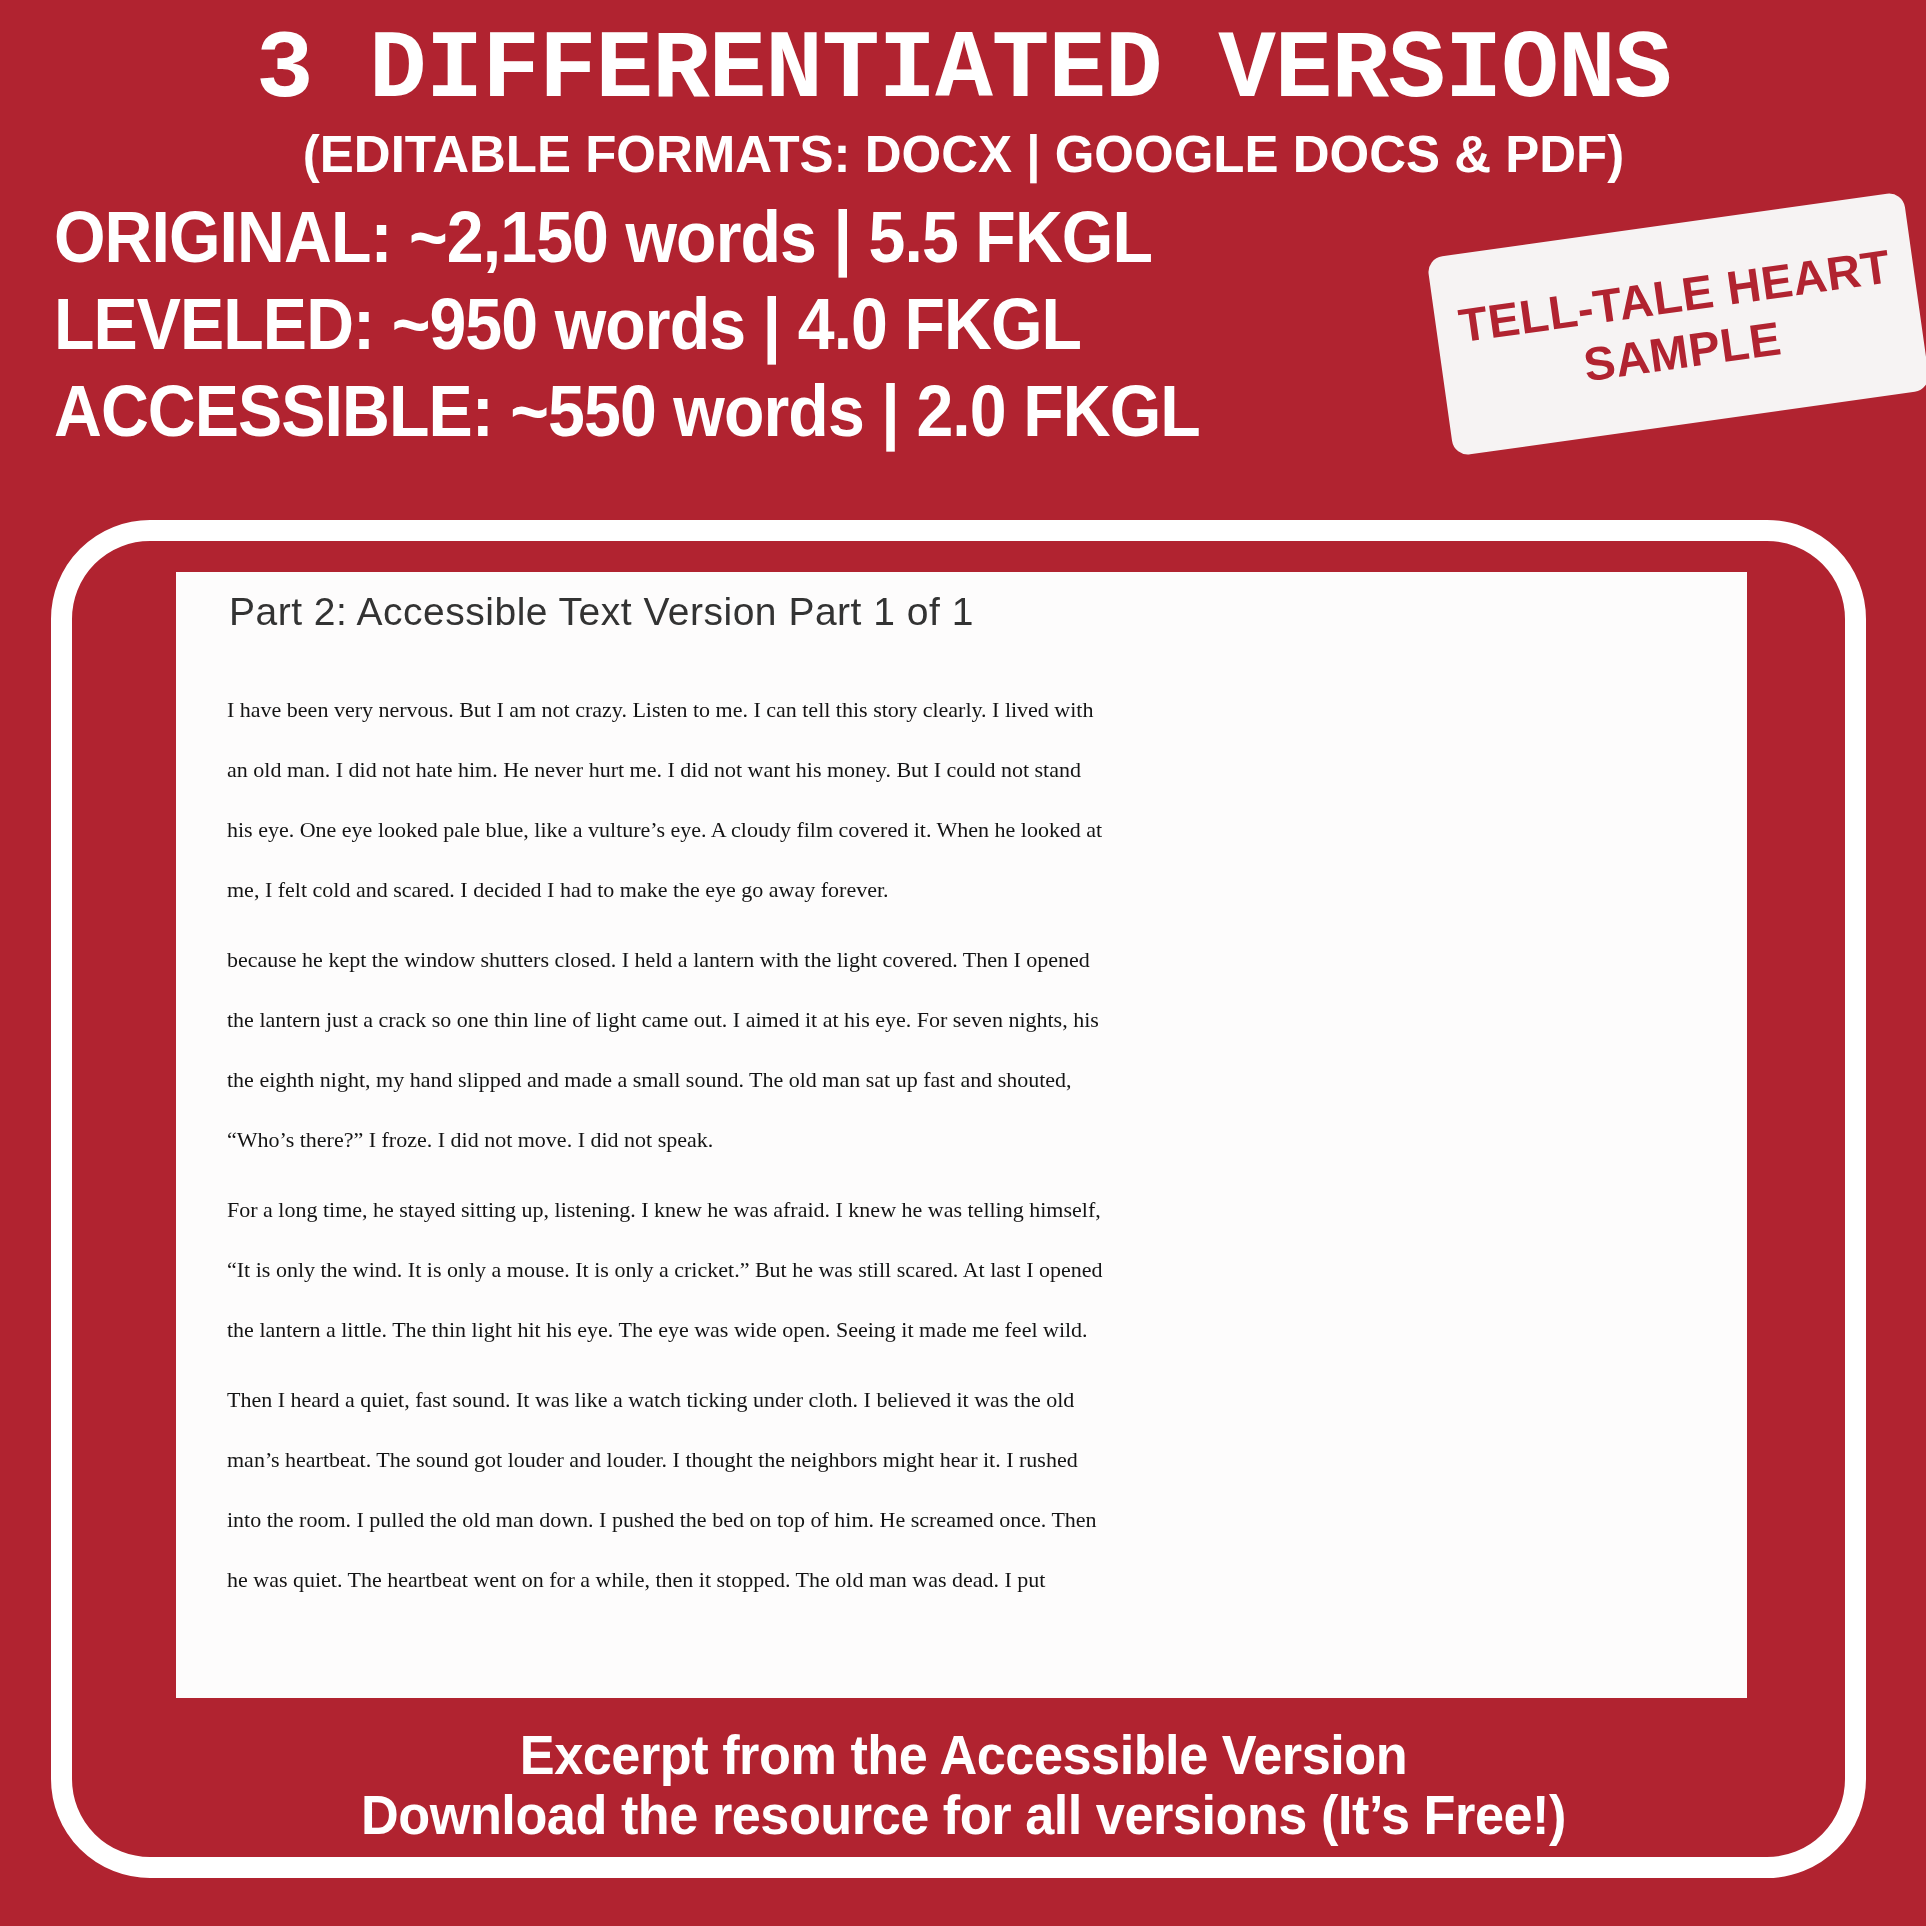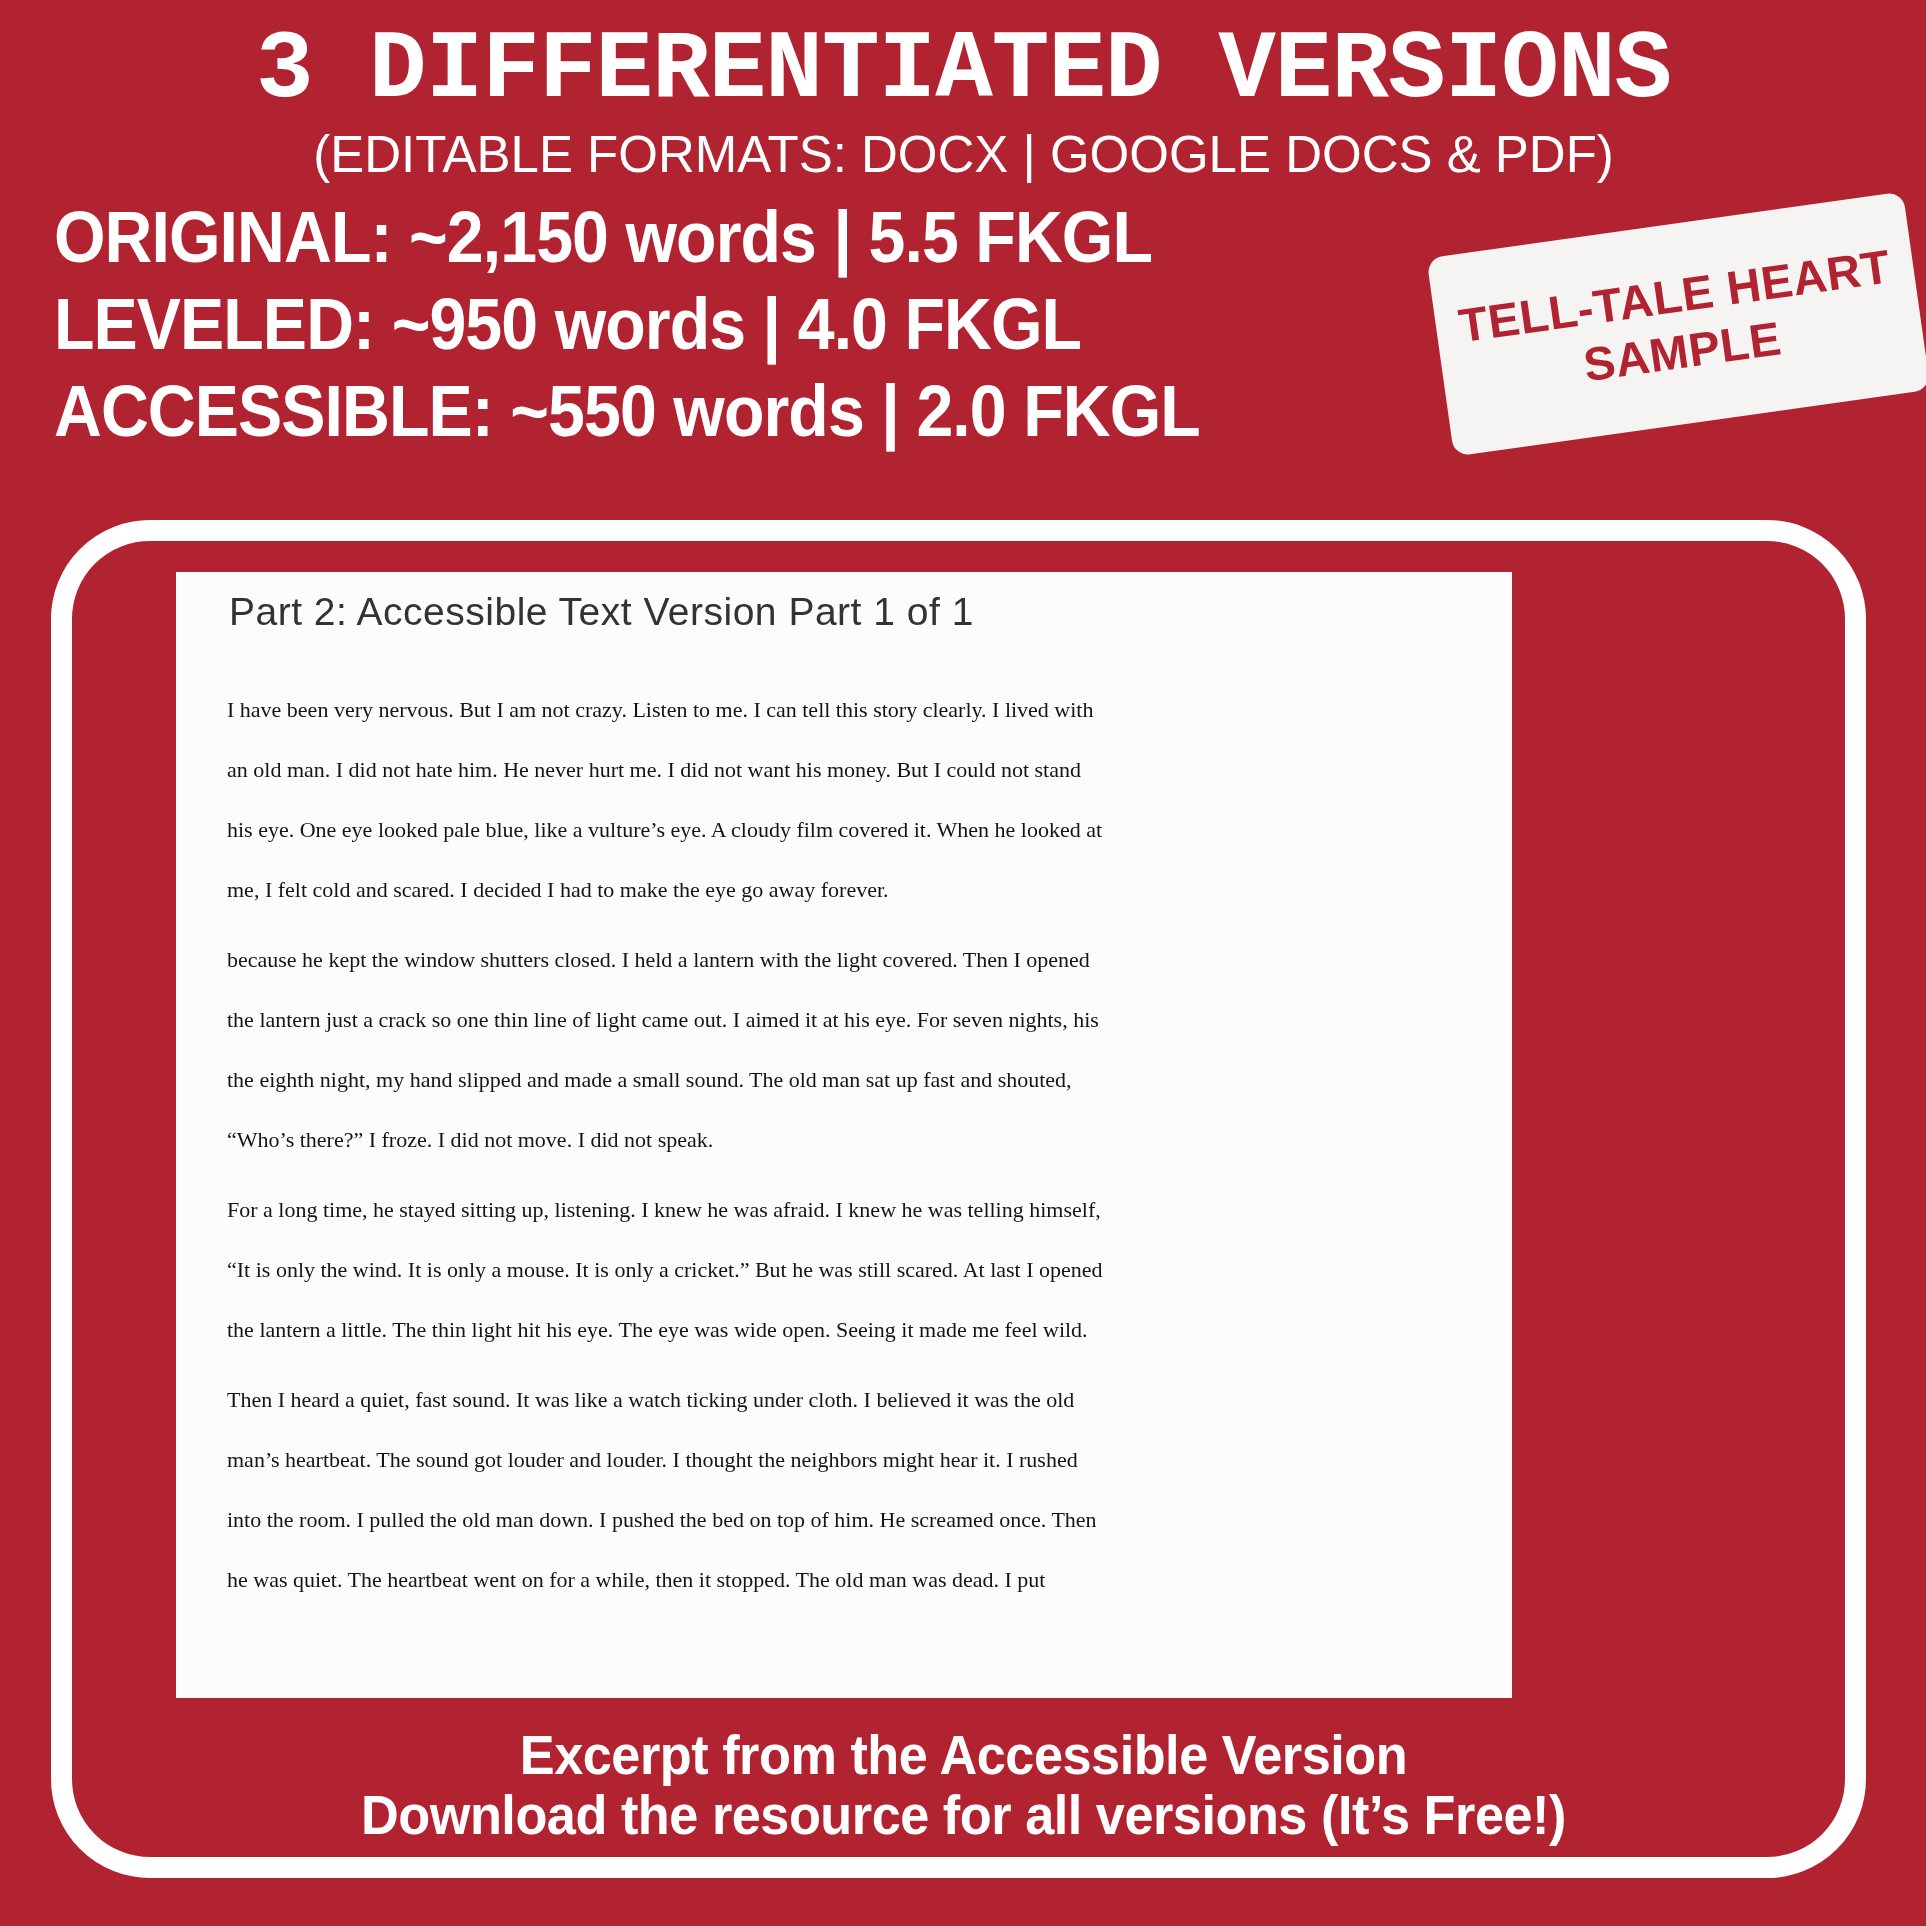--- a/index.html
+++ b/index.html
@@ -16,21 +16,21 @@
     position: absolute; top: 16px; left: 0; width: 100%;
     text-align: center;
     color: #FFFFFF; font-weight: bold;
     font-size: 96px; letter-spacing: -1px;
     white-space: nowrap;
     font-family: Liberation Mono, monospace;
   }
   .header-subtitle {
     position: absolute; top: 125px; left: 0; width: 100%;
     text-align: center;
-    color: #FFFFFF; font-weight: normal;
+    color: #FFFFFF; font-weight: bold;
     font-size: 51px; letter-spacing: 0px;
     white-space: nowrap;
   }
 
   
   .stats {
     position: absolute; left: 54px; top: 194px;
     color: #FFFFFF; font-weight: bold;
     font-size: 72px; line-height: 87px;
     letter-spacing: -1px;
@@ -60,21 +60,21 @@
     position: absolute; left: 51px; top: 520px;
     width: 1815px; height: 1358px;
     border: 21px solid #FFFFFF;
     border-radius: 99px;
     box-sizing: border-box;
   }
 
   
   .paper {
     position: absolute; left: 176px; top: 572px;
-    width: 1336px; height: 1126px;
+    width: 1571px; height: 1126px;
     background: #FDFCFC;
     overflow: hidden;
     padding: 18px 51px 0 51px;
     box-sizing: border-box;
   }
   .doc-title {
     font-family: "Liberation Sans", sans-serif;
     font-size: 39px; color: #333333;
     margin: 0 0 46px 2px;
     letter-spacing: 0.5px;

